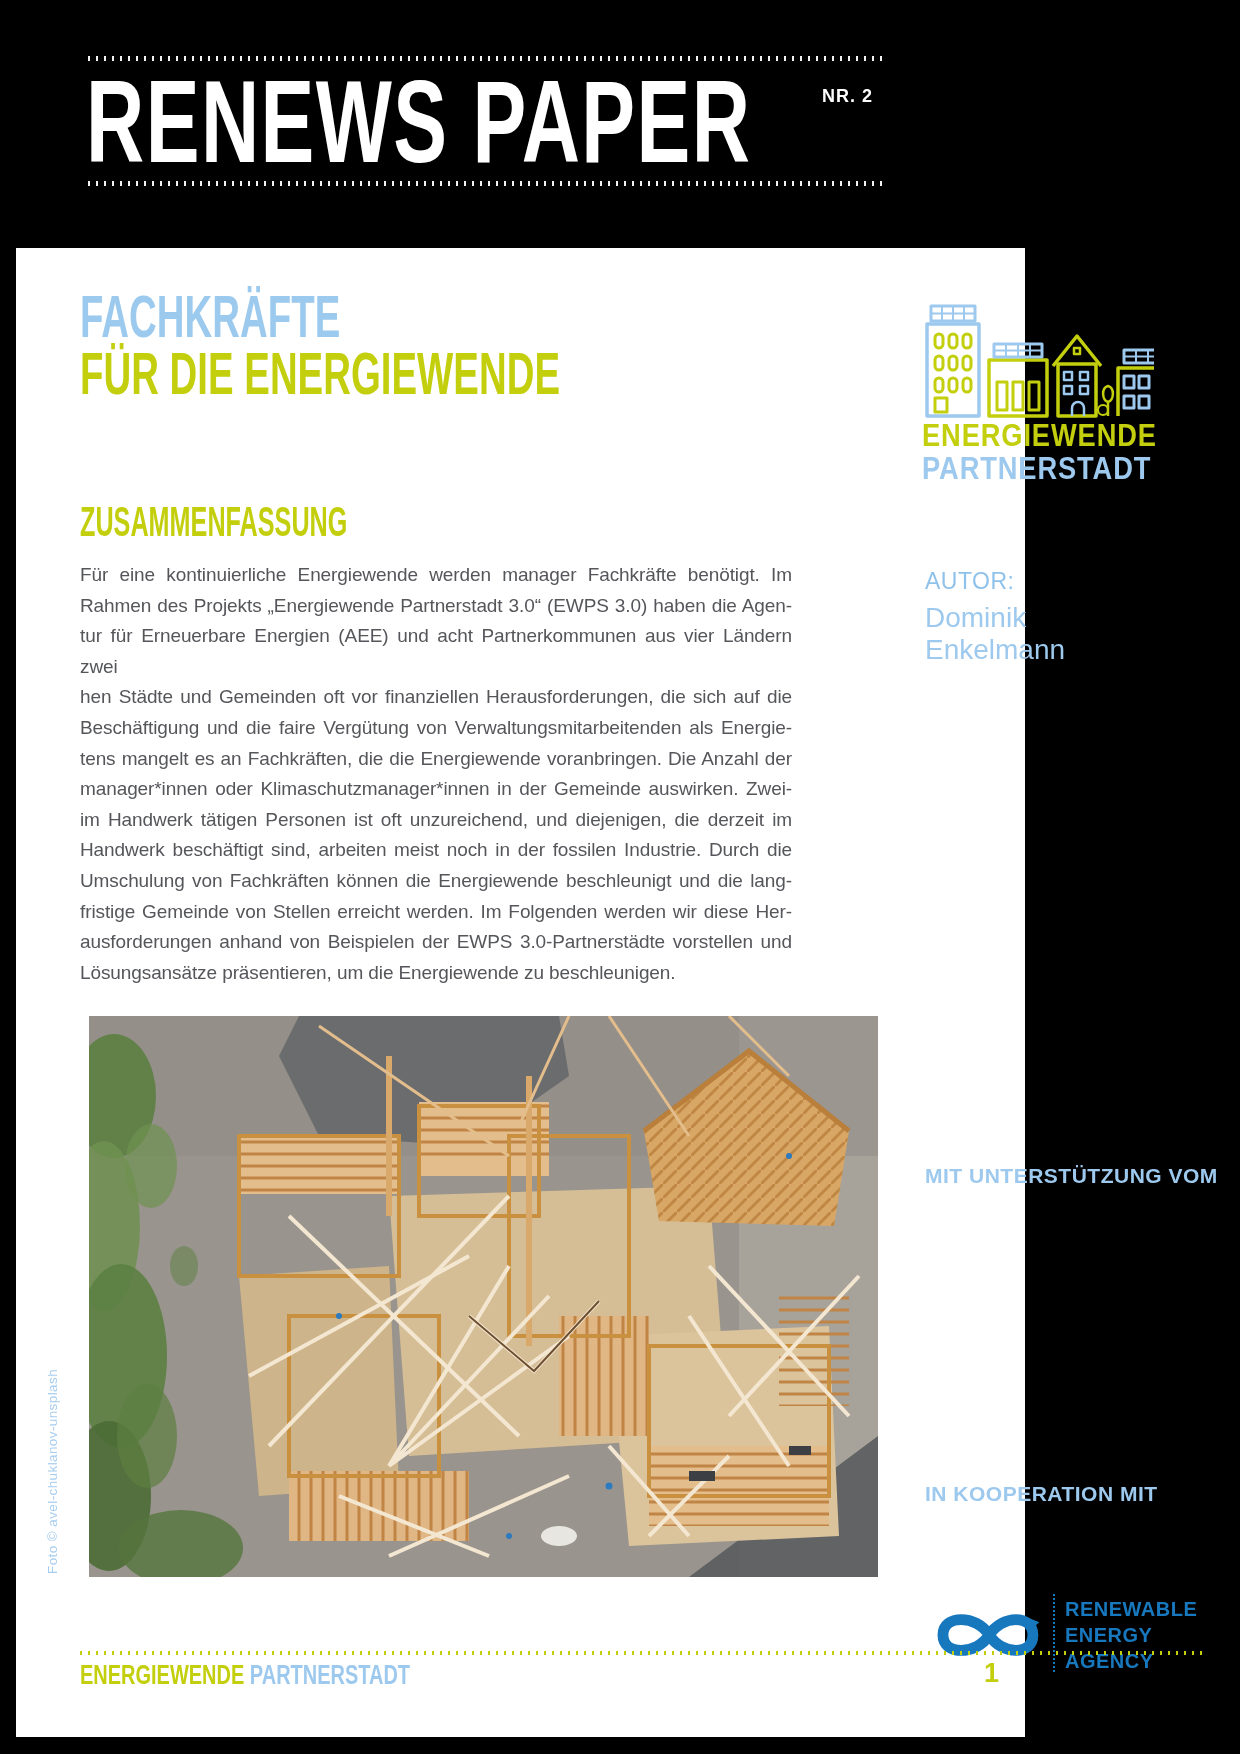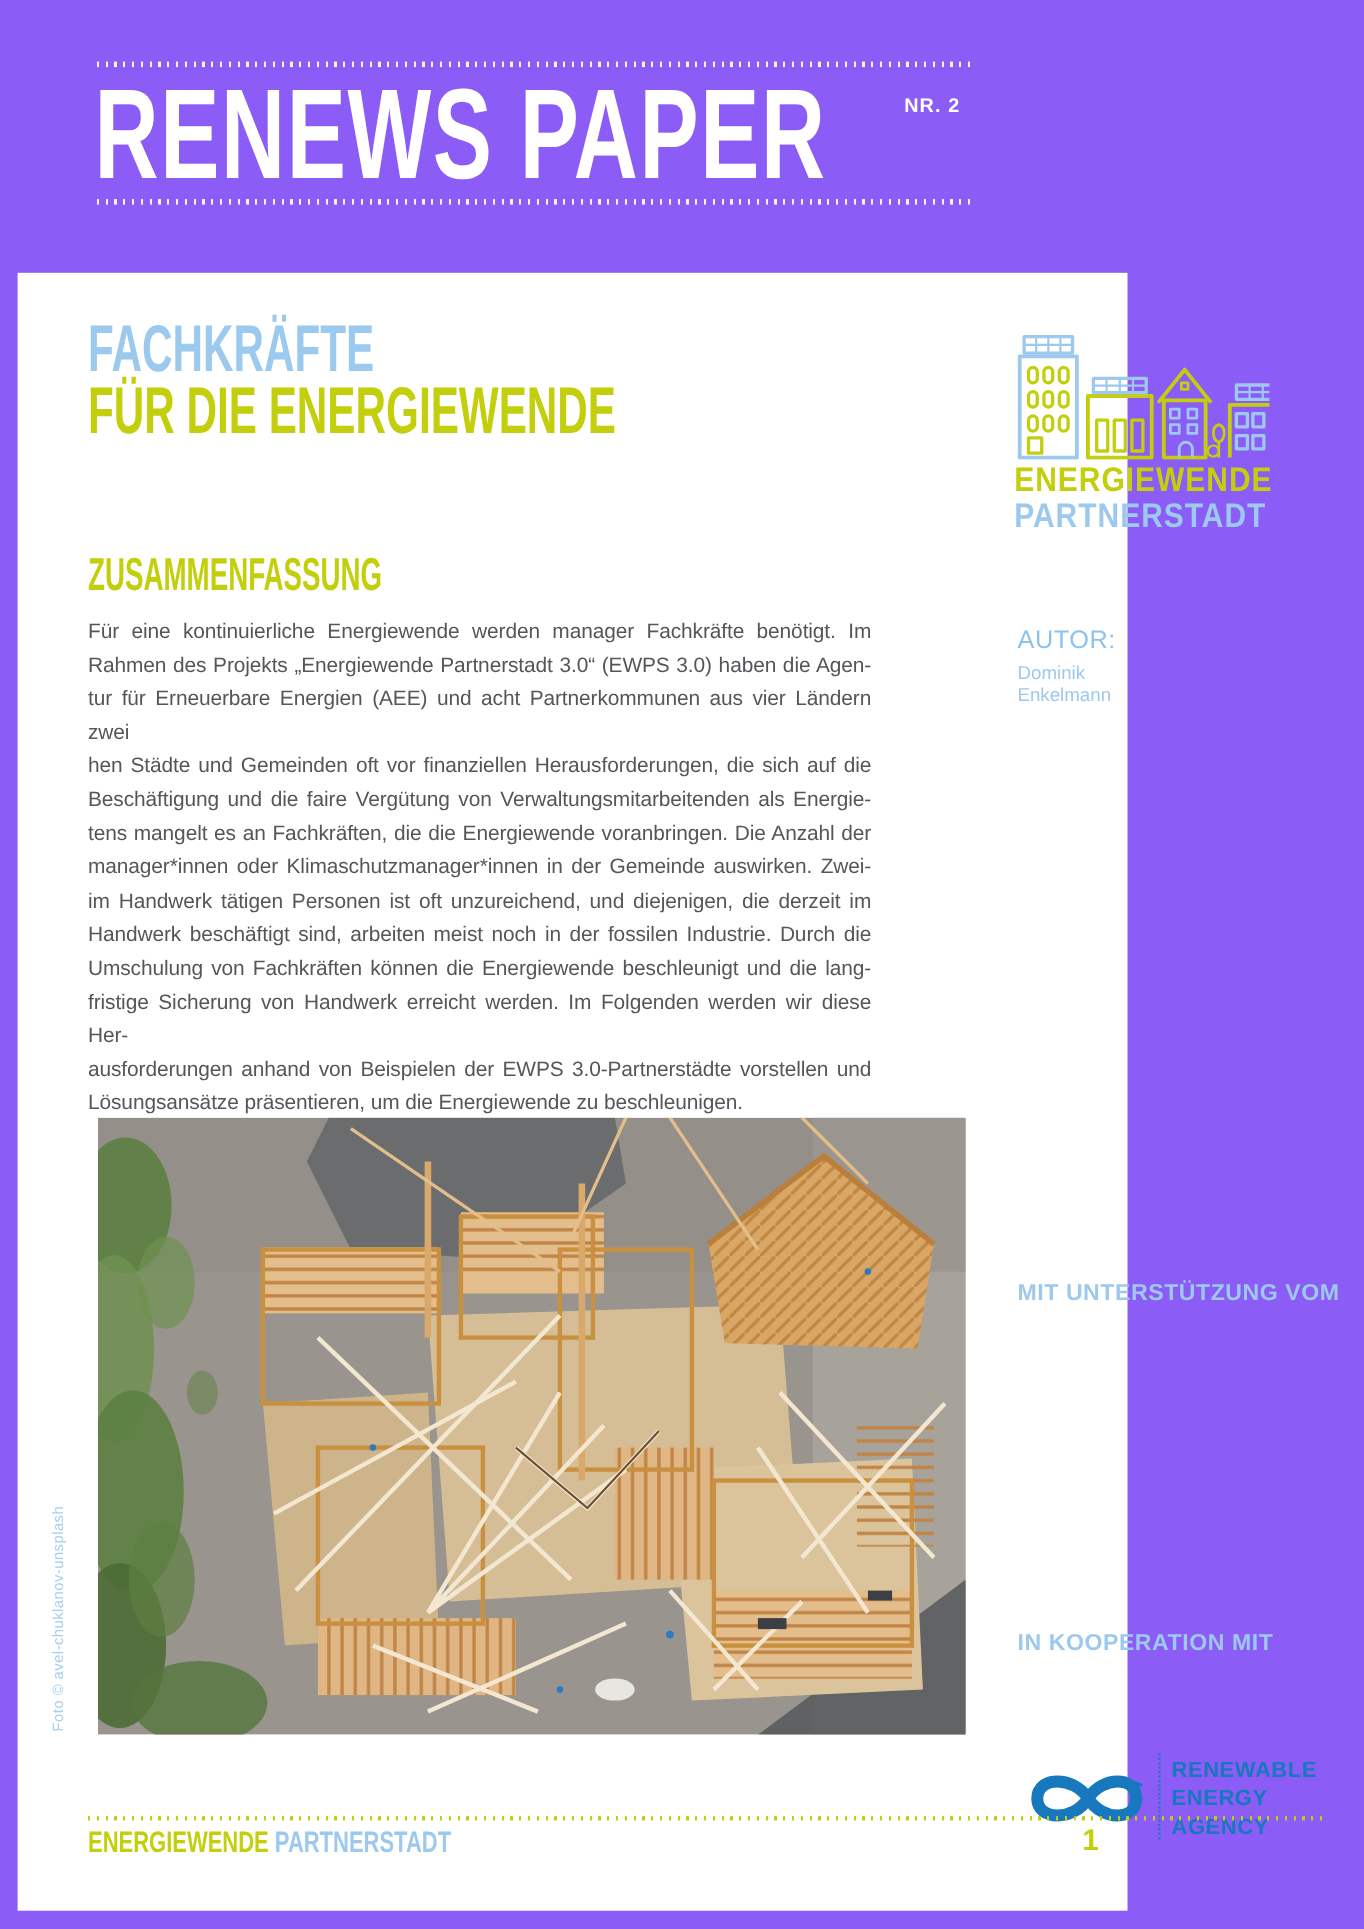--- a/index.html
+++ b/index.html
@@ -1,18 +1,18 @@
 <!DOCTYPE html>
 <html><head>
 <meta charset="utf-8">
 <style>
   html,body{margin:0;padding:0;background:#e8e8e8;}
   .page{
     position:relative;width:1240px;height:1754px;margin:0 auto;
-    background:#8b5cf6;overflow:hidden;
+    background:#000000;overflow:hidden;
     font-family:"Liberation Sans",sans-serif;
   }
   
   .mast-rule{position:absolute;left:88px;width:796px;height:5px;
     background-image:repeating-linear-gradient(90deg,rgba(255,255,255,.95) 0 2px,transparent 2px 8px);}
   .mast-rule.top{top:56px;}
   .mast-rule.bottom{top:181px;}
   .mast-title{position:absolute;left:86px;top:64px;color:#fff;font-size:112px;font-weight:bold;
     letter-spacing:2px;line-height:1;white-space:nowrap;transform:scale(.72,1.04);transform-origin:0 0;}
   .mast-issue{position:absolute;left:822px;top:86px;color:#fff;font-size:18px;font-weight:bold;letter-spacing:1px;}
@@ -29,21 +29,21 @@
     font-size:19px;line-height:30.6px;letter-spacing:-.1px;}
   .bline{text-align:justify;text-align-last:justify;}
   .bline.last{text-align-last:left;}
   
   .logo-box{position:absolute;left:906px;top:50px;width:240px;}
   .logo-word1{position:absolute;left:906px;top:170px;font-size:31px;font-weight:bold;color:#c3cf0c;
     letter-spacing:1px;transform:scale(.88,1);transform-origin:0 0;white-space:nowrap;}
   .logo-word2{position:absolute;left:906px;top:203px;font-size:31px;font-weight:bold;color:#9dc9ee;
     letter-spacing:1px;transform:scale(.88,1);transform-origin:0 0;white-space:nowrap;}
   .author-label{position:absolute;left:909px;top:320px;font-size:23px;font-weight:normal;color:#8fc2ea;letter-spacing:.5px;}
-  .author-name{position:absolute;left:909px;top:354px;font-size:17px;color:#9dc9ee;}
+  .author-name{position:absolute;left:909px;top:354px;font-size:28px;color:#9dc9ee;}
   .side-label{position:absolute;left:909px;font-size:21px;font-weight:bold;color:#9dc9ee;letter-spacing:.5px;white-space:nowrap;}
   .support-label{top:916px;}
   .coop-label{top:1234px;}
   .aa-logo{position:absolute;left:909px;top:988px;width:260px;height:130px;}
   .aa-eagle{position:absolute;left:0;top:2px;}
   .aa-stripe{position:absolute;left:60px;top:0;width:9px;height:120px;}
   .aa-stripe div{width:9px;height:40px;}
   .aa-black{background:#1a1a1a;}
   .aa-red{background:#e30613;}
   .aa-gold{background:#fc0;}
@@ -155,21 +155,21 @@
         <div class="bline">Für eine kontinuierliche Energiewende werden manager Fachkräfte benötigt. Im</div>
         <div class="bline">Rahmen des Projekts „Energiewende Partnerstadt 3.0“ (EWPS 3.0) haben die Agen-</div>
         <div class="bline">tur für Erneuerbare Energien (AEE) und acht Partnerkommunen aus vier Ländern zwei</div>
         <div class="bline">hen Städte und Gemeinden oft vor finanziellen Herausforderungen, die sich auf die</div>
         <div class="bline">Beschäftigung und die faire Vergütung von Verwaltungsmitarbeitenden als Energie-</div>
         <div class="bline">tens mangelt es an Fachkräften, die die Energiewende voranbringen. Die Anzahl der</div>
         <div class="bline">manager*innen oder Klimaschutzmanager*innen in der Gemeinde auswirken. Zwei-</div>
         <div class="bline">im Handwerk tätigen Personen ist oft unzureichend, und diejenigen, die derzeit im</div>
         <div class="bline">Handwerk beschäftigt sind, arbeiten meist noch in der fossilen Industrie. Durch die</div>
         <div class="bline">Umschulung von Fachkräften können die Energiewende beschleunigt und die lang-</div>
-        <div class="bline">fristige Sicherung von Handwerk erreicht werden. Im Folgenden werden wir diese Her-</div>
+        <div class="bline">fristige Gemeinde von Stellen erreicht werden. Im Folgenden werden wir diese Her-</div>
         <div class="bline">ausforderungen anhand von Beispielen der EWPS 3.0-Partnerstädte vorstellen und</div>
         <div class="bline last">Lösungsansätze präsentieren, um die Energiewende zu beschleunigen.</div>
       </div>
 
     <div class="author-label">AUTOR:</div>
     <div class="author-name">Dominik Enkelmann</div>
 
     <div class="photo">
       <svg width="789" height="561" viewBox="0 0 789 561" preserveAspectRatio="none">
         <defs>

